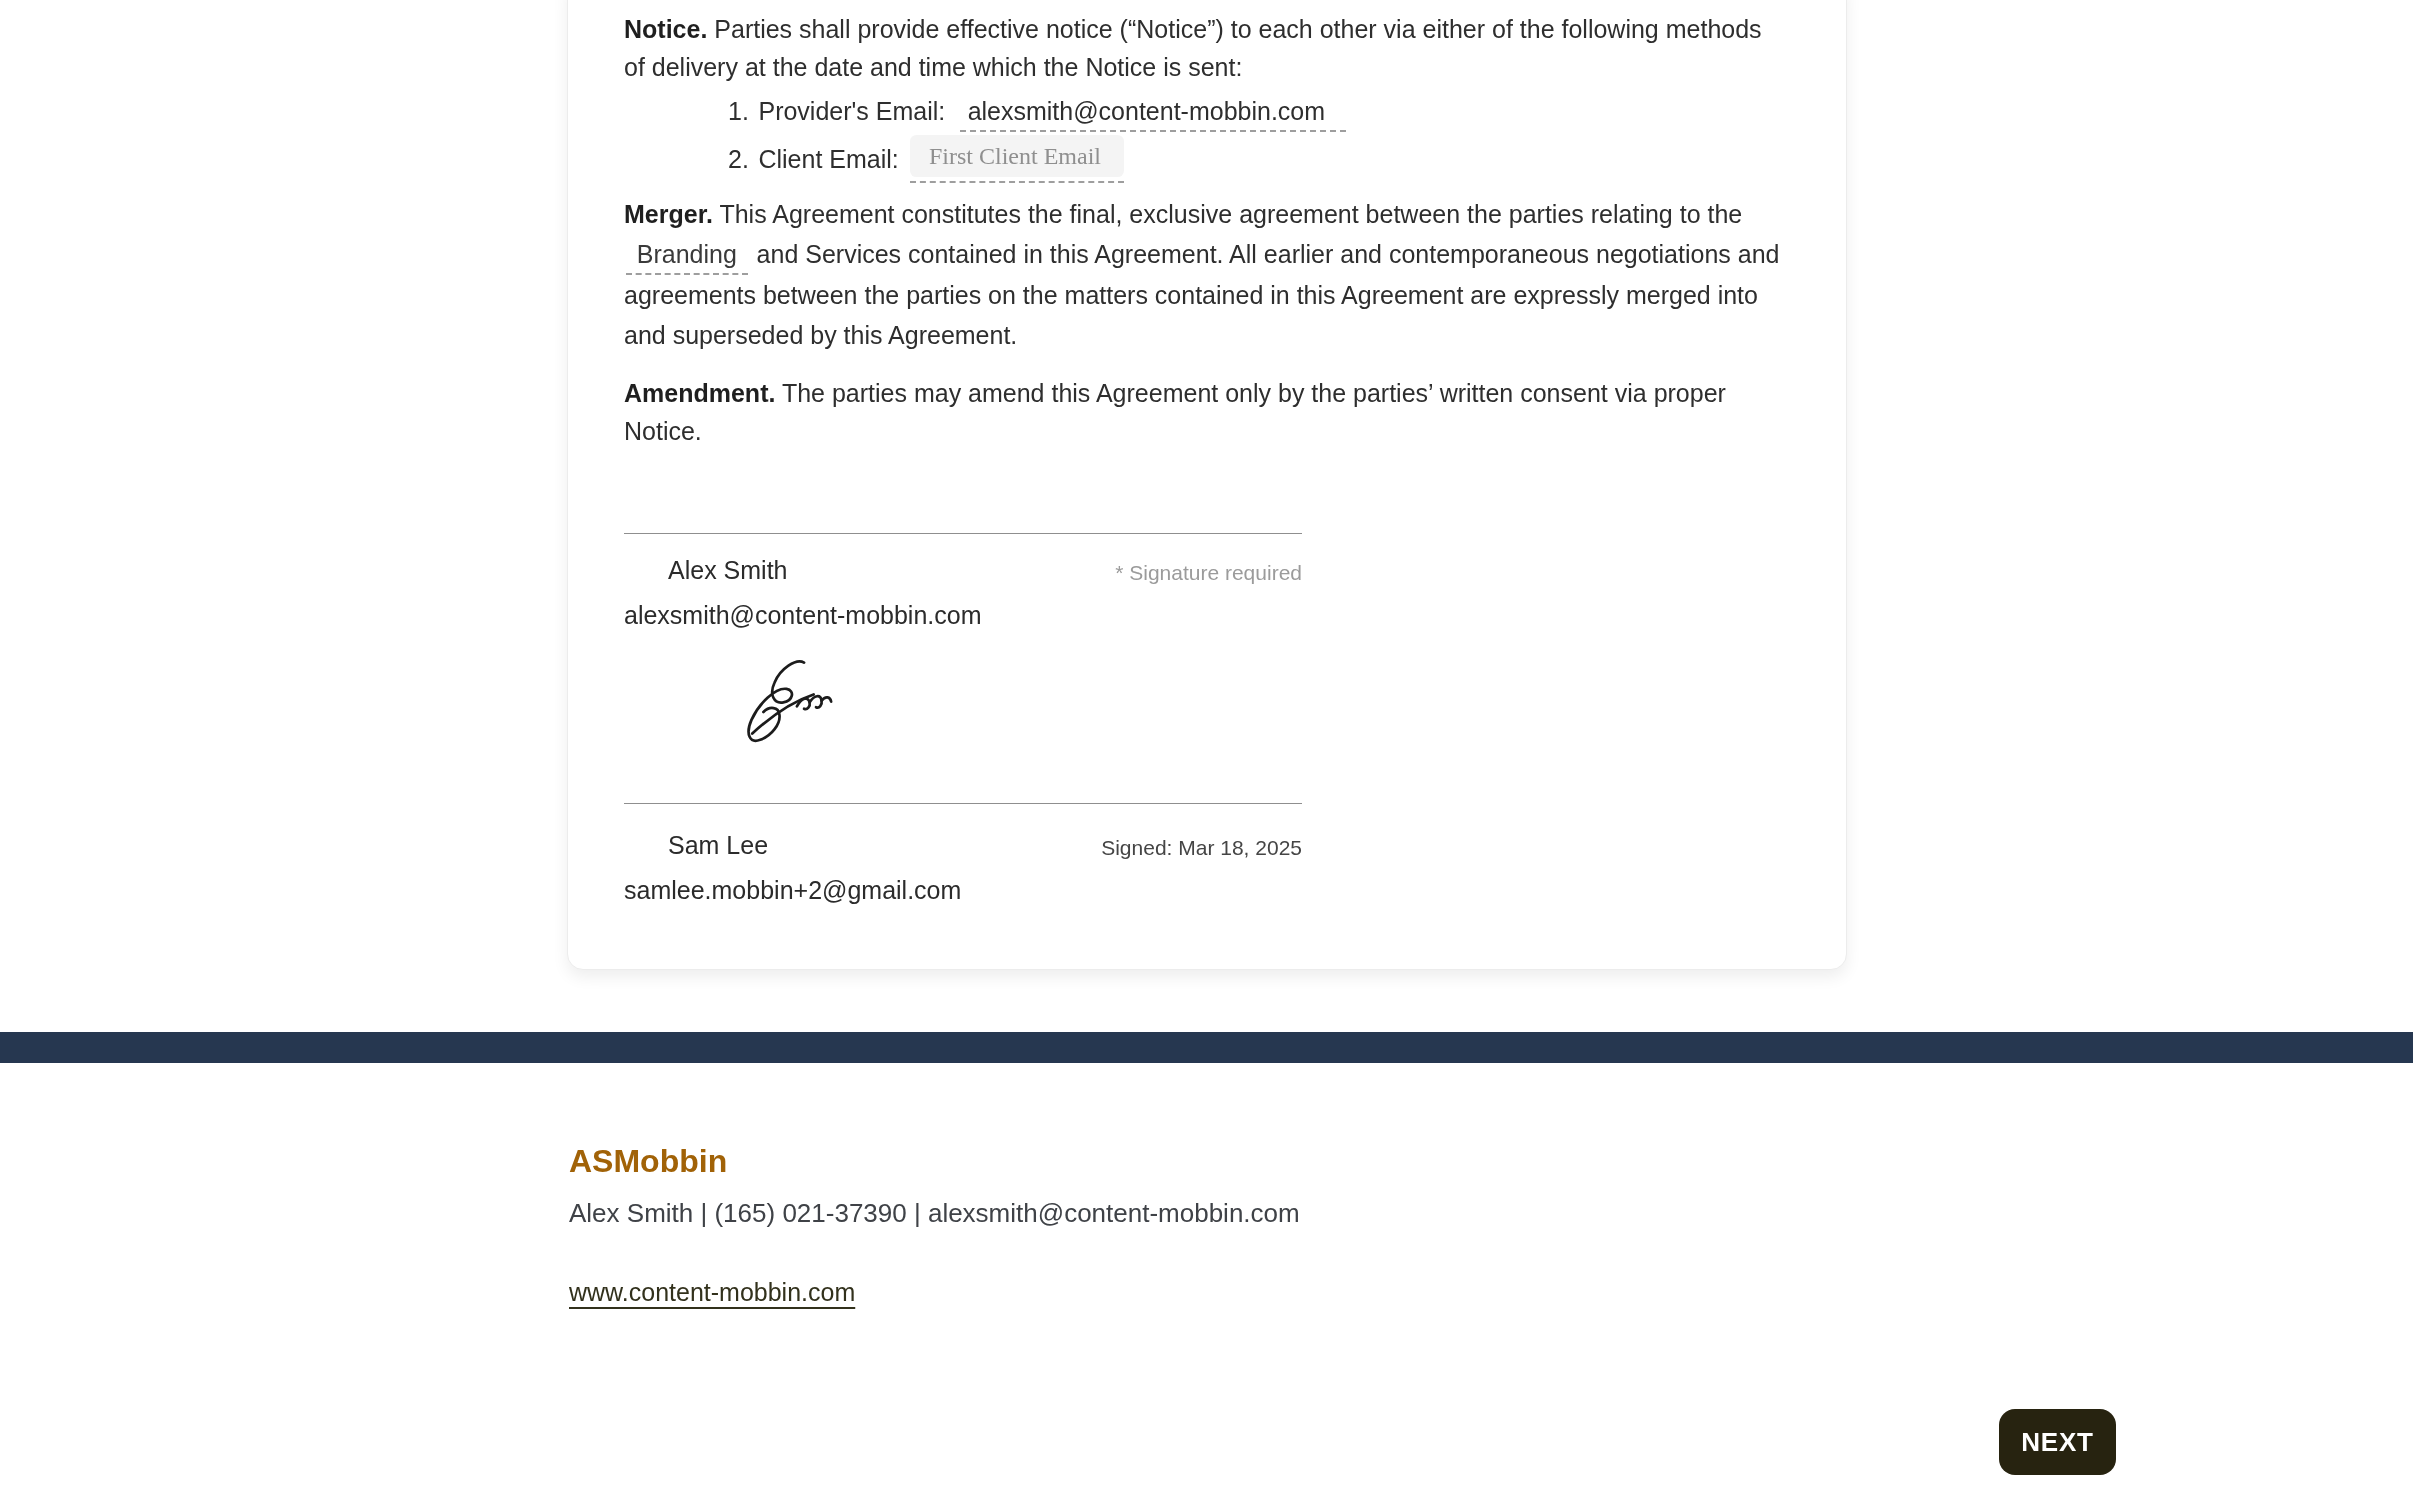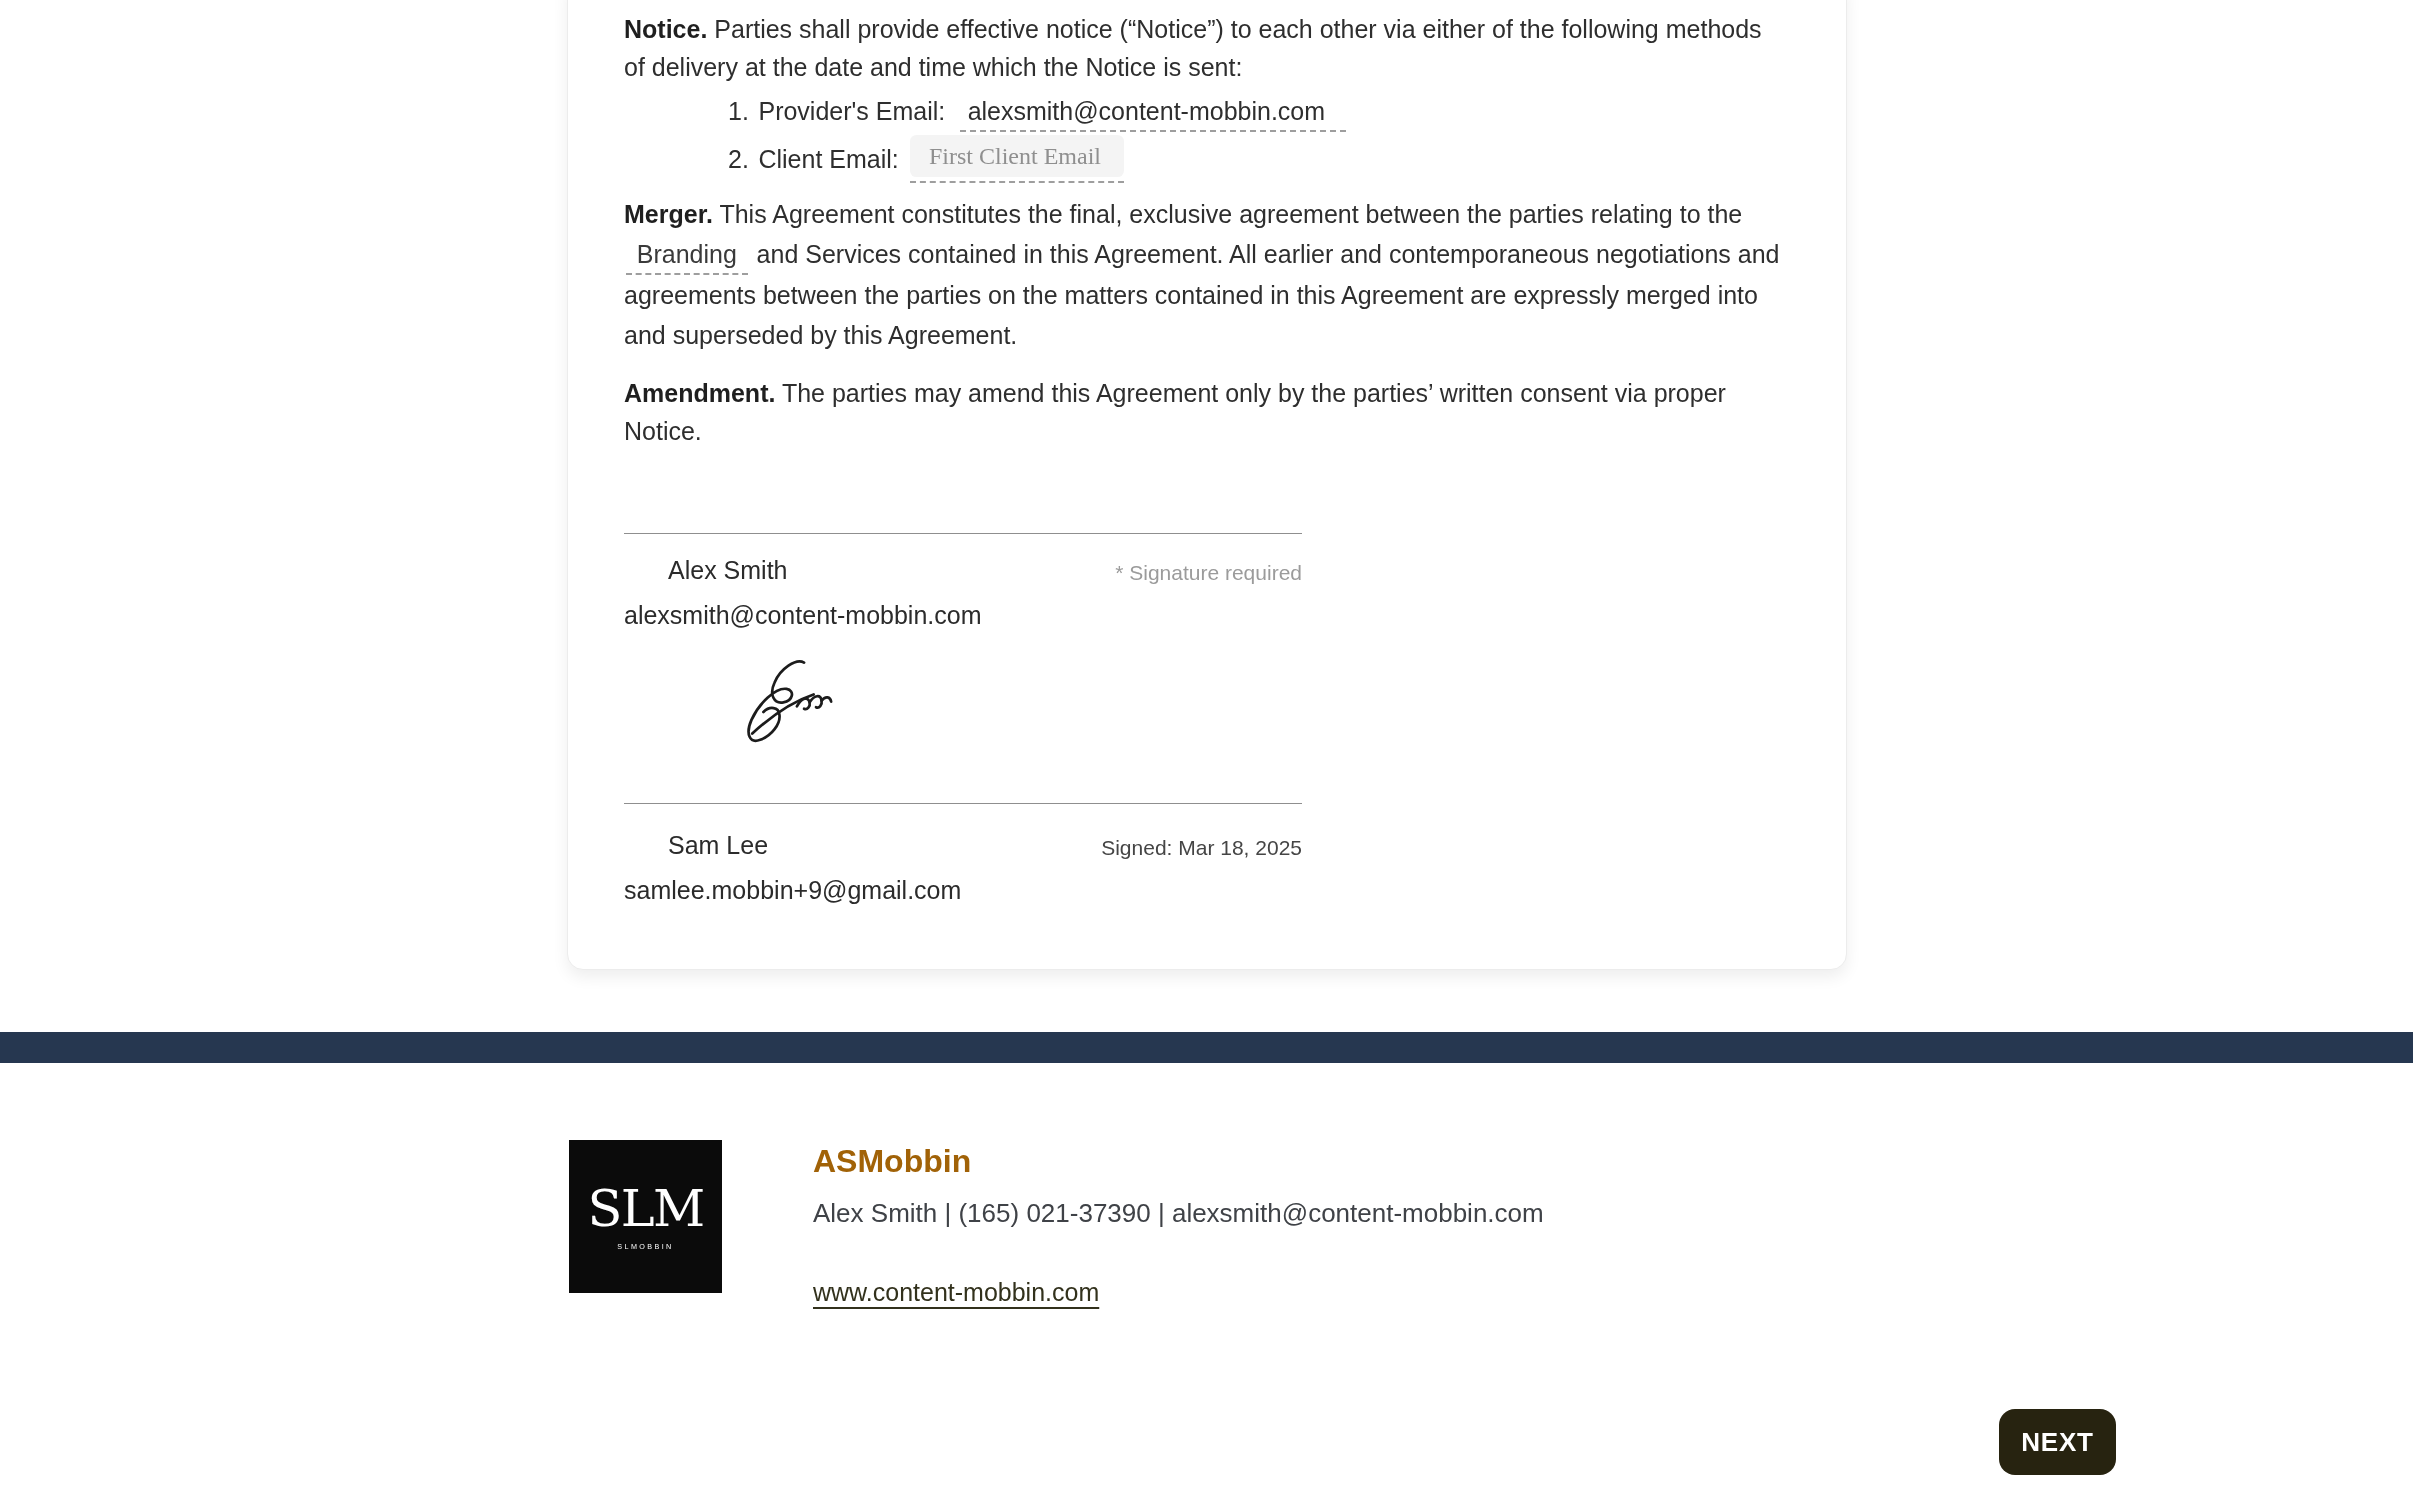--- a/index.html
+++ b/index.html
@@ -146,32 +146,28 @@
         <path d="M89 63 C95 52 103 50 105 58 C106 63 102 68 98 66"></path>
         <path d="M105 58 C111 48 119 48 120 56 C121 61 117 66 113 64"></path>
         <path d="M120 56 C125 49 131 51 132 57"></path>
       </g>
     </svg>
     <div class="sig-rule rule-2"></div>
     <div class="sig-row sig-row-2">
       <div class="sig-name">Sam Lee</div>
       <div class="sig-note dark">Signed: Mar 18, 2025</div>
     </div>
-    <div class="sig-email">samlee.mobbin+9@gmail.com</div>
+    <div class="sig-email">samlee.mobbin+2@gmail.com</div>
   </div>
 
 </div>
 
 <div class="navy-bar" style="background: rgb(38, 55, 80);"></div>
 
 <div class="footer">
-  <div class="logo-box">
-    <div class="logo-text">SLM</div>
-    <div class="logo-sub">SLMOBBIN</div>
-  </div>
   <div class="footer-info">
     <div class="company-name">ASMobbin</div>
     <div class="contact-line">Alex Smith | (165) 021-37390 | alexsmith@content-mobbin.com</div>
     <a class="website" style="color: rgb(50, 49, 28);">www.content-mobbin.com</a>
   </div>
 </div>
 
 <button class="next-btn" style="background: rgb(39, 35, 16);">NEXT</button>
 
 

